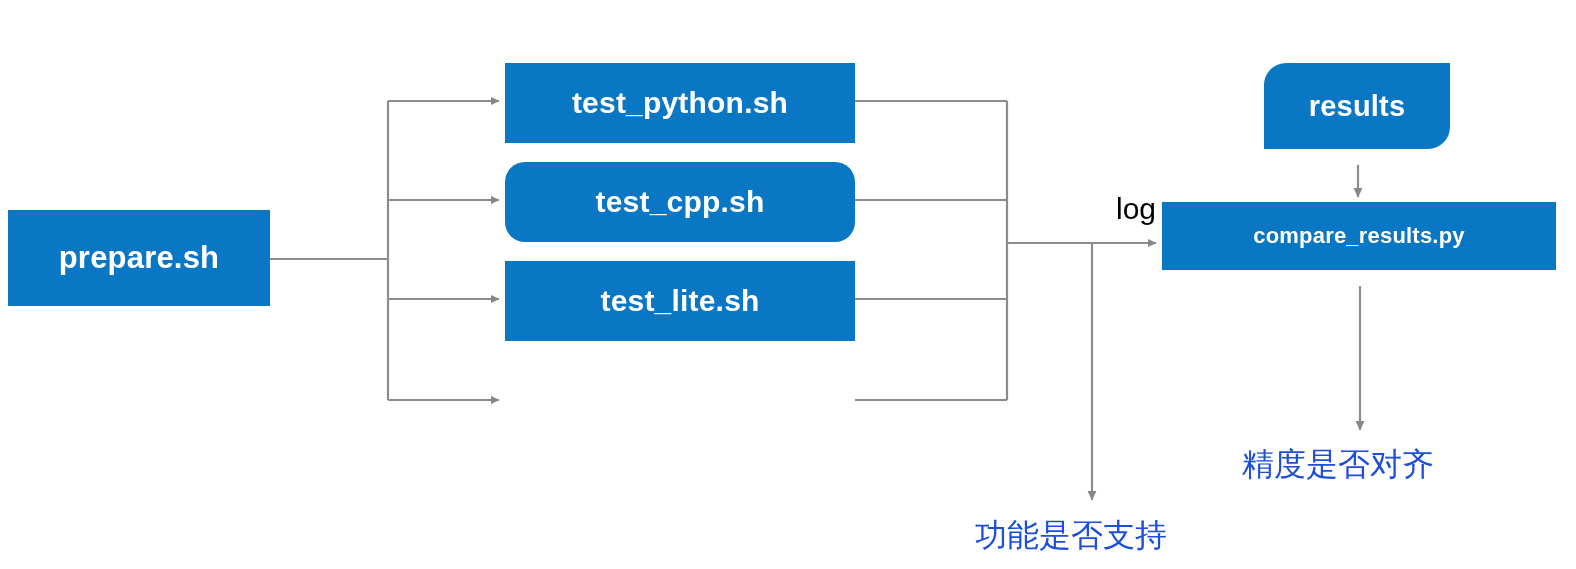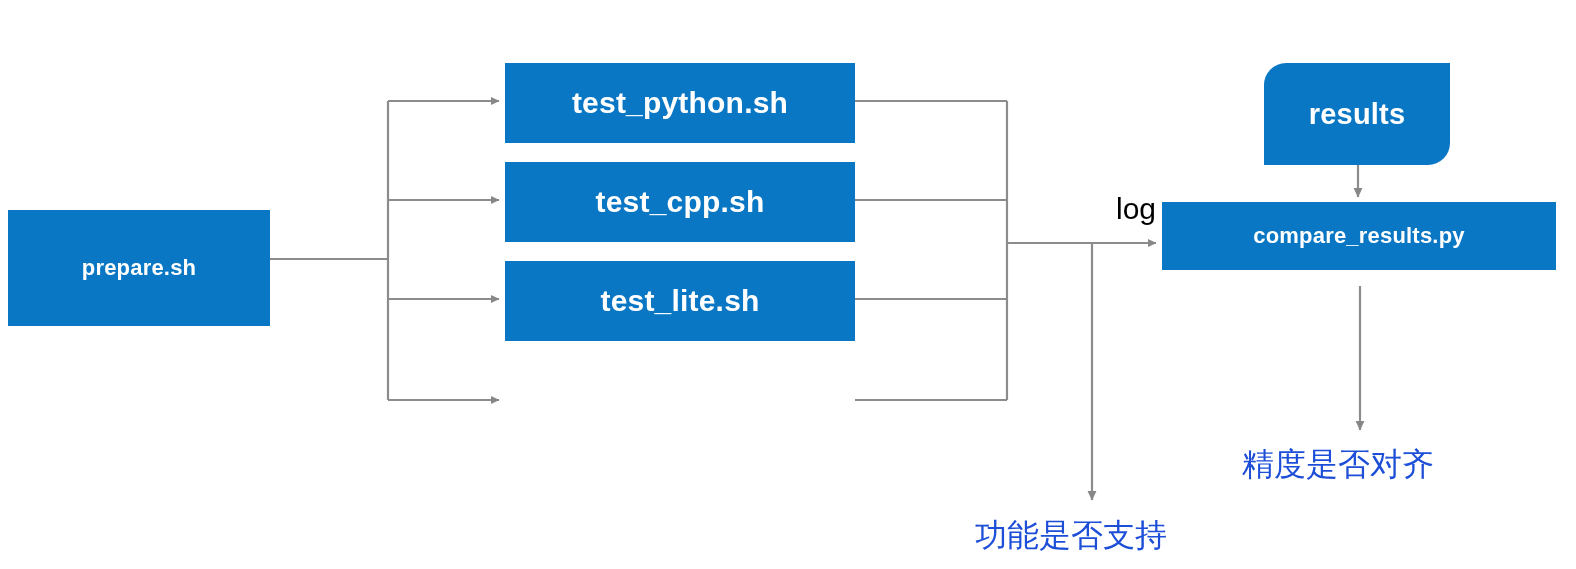--- a/index.html
+++ b/index.html
@@ -36,39 +36,39 @@
     letter-spacing: 0.2px;
     box-sizing: border-box;
     text-align: center;
     line-height: 1.05;
     white-space: nowrap;
   }
   .node-prepare {
     left: 8px;
     top: 210px;
     width: 262px;
-    height: 116px;
-    font-size: 22px;
+    height: 96px;
+    font-size: 31px;
   }
   .node-test {
     left: 505px;
     width: 350px;
     height: 80px;
     font-size: 30px;
   }
   .node-test.t0 { top: 63px; }
-  .node-test.t1 { top: 162px; }
+  .node-test.t1 { top: 162px; border-radius: 20px; }
   .node-test.t2 { top: 261px; }
   .node-test.t3 { top: 362px; }
 
   .node-results {
     left: 1264px;
     top: 63px;
     width: 186px;
-    height: 102px;
+    height: 86px;
     font-size: 29px;
     border-top-left-radius: 22px;
     border-bottom-right-radius: 22px;
   }
   .node-compare {
     left: 1162px;
     top: 202px;
     width: 394px;
     height: 68px;
     font-size: 22px;

